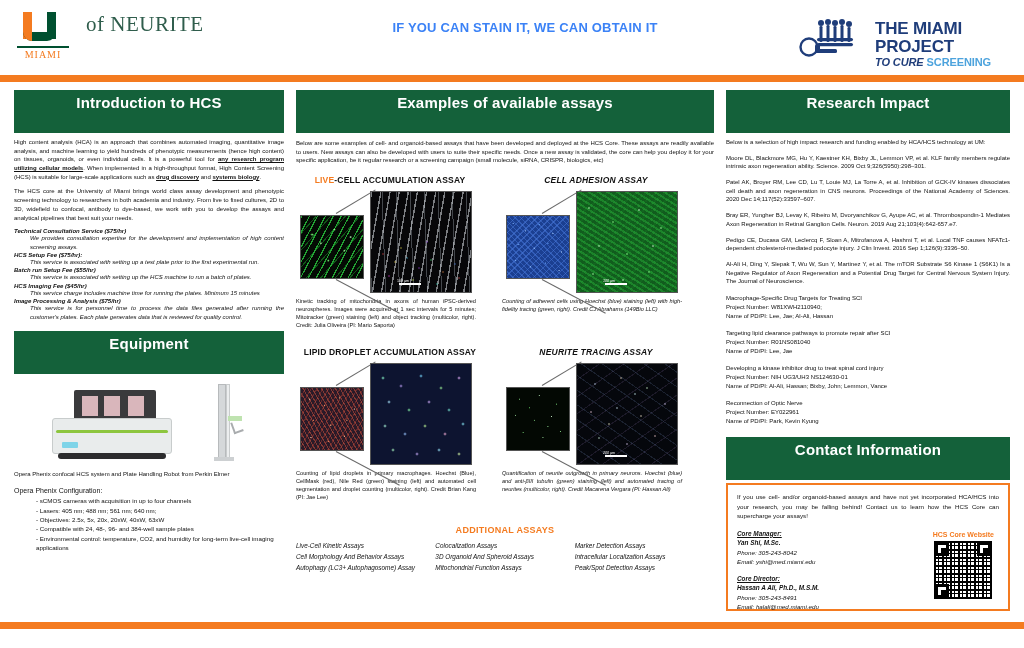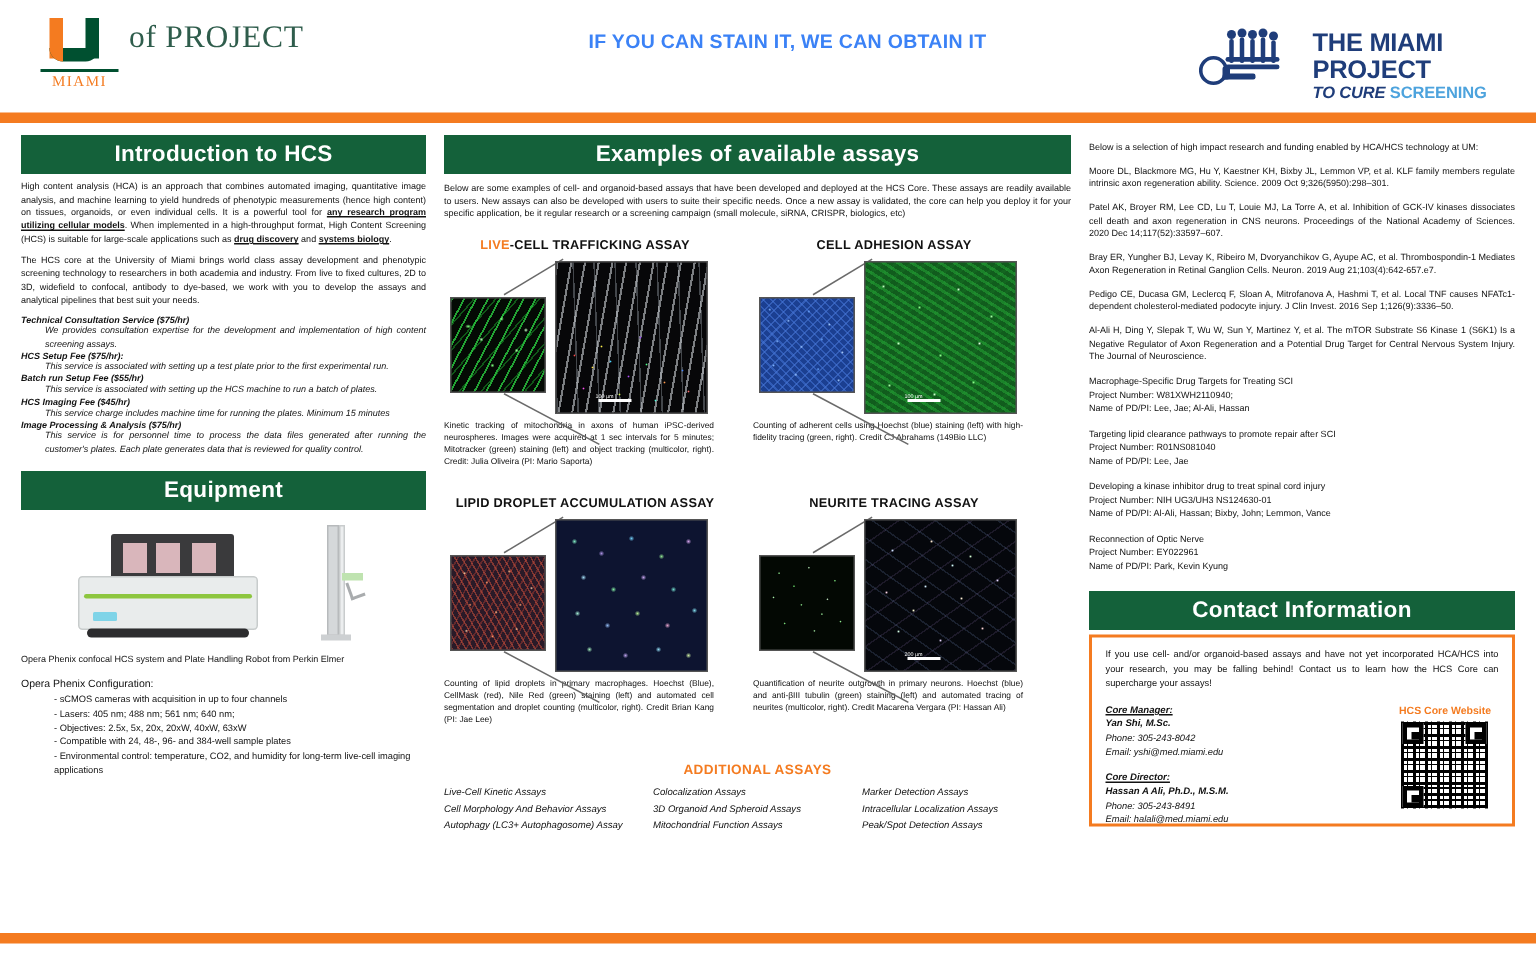--- a/index.html
+++ b/index.html
@@ -19,21 +19,21 @@
 
   
   .header {
     position: absolute;
     left: 0; top: 0;
     width: 1024px; height: 74px;
     background: #ffffff;
   }
   .um-logo {
     position: absolute;
-    left: 24px; top: 12px;
+    left: 14px; top: 12px;
     width: 58px; height: 50px;
   }
   .um-u {
     position: relative;
     width: 52px; height: 32px;
     margin: 0 auto;
   }
   .um-u .bar-l {
     position: absolute; left: 6px; top: 0;
     width: 9px; height: 27px; background: #F47B20;
@@ -128,21 +128,21 @@
   .col-left { left: 14px; width: 270px; }
   .col-mid  { left: 296px; width: 418px; }
   .col-right{ left: 726px; width: 284px; }
 
   .section-head {
     background: #14613a;
     color: #ffffff;
     text-align: center;
     font-size: 15px;
     font-weight: bold;
-    padding: 4px 0 5px 0;
+    padding: 4px 0 22px 0;
     letter-spacing: 0.2px;
   }
 
   .body-text {
     font-size: 6.0px;
     line-height: 1.45;
     color: #111;
     text-align: justify;
     margin-top: 5px;
   }
@@ -286,21 +286,21 @@
   }
   .assay-cap {
     font-size: 5.6px;
     color: #111;
     line-height: 1.45;
     text-align: justify;
     width: 180px;
     margin-top: 2px;
   }
   .assay-left  { position: absolute; left: 0;   width: 188px; }
-  .assay-right { position: absolute; left: 206px; width: 188px; }
+  .assay-right { position: absolute; left: 206px; width: 188px; font-style: italic; }
 
   
   .img-green-axons {
     background:
       radial-gradient(ellipse 3px 2px at 18% 30%, #7dff7d 0%, transparent 70%),
       radial-gradient(ellipse 2px 2px at 32% 44%, #b6ffb6 0%, transparent 70%),
       radial-gradient(ellipse 2px 2px at 54% 22%, #8bff8b 0%, transparent 70%),
       radial-gradient(ellipse 2px 2px at 70% 56%, #a0ffa0 0%, transparent 70%),
       radial-gradient(ellipse 2px 2px at 44% 72%, #7dff7d 0%, transparent 70%),
       radial-gradient(ellipse 2px 2px at 80% 34%, #c8ffc8 0%, transparent 70%),
@@ -534,21 +534,21 @@
         <div class="bar-l"></div>
           <div class="bar-r"></div>
         <div class="bar-b"></div>
           <div class="bar-bl"></div>
       </div>
       <div class="um-rule"></div>
       <div class="um-miami">MIAMI</div>
     </div>
 
     <div class="msom">
-      <div class="l2">of PROJECT</div>
+      <div class="l2">of NEURITE</div>
     </div>
 
     <div class="title-block">
       <div class="poster-subtitle">IF YOU CAN STAIN IT, WE CAN OBTAIN IT</div>
     </div>
 
     <div class="mp-logo">
       <div class="mp-mark">
         <svg viewBox="0 0 62 40" width="62" height="40" aria-hidden="true">
           <g fill="#1f3d7a">
@@ -657,21 +657,21 @@
   </div>
 
   <div class="col col-mid">
 
     <div class="section-head">Examples of available assays</div>
 
     <div class="body-text" style="margin-top:6px">Below are some examples of cell- and organoid-based assays that have been developed and deployed at the HCS Core. These assays are readily available to users. New assays can also be developed with users to suite their specific needs. Once a new assay is validated, the core can help you deploy it for your specific application, be it regular research or a screening campaign (small molecule, siRNA, CRISPR, biologics, etc)</div>
 
     <div class="assay-block" style="height:168px">
       <div class="assay-left">
-        <div class="assay-title"><span class="live">LIVE</span><span>-CELL TRAFFICKING ASSAY</span></div>
+        <div class="assay-title"><span class="live">LIVE</span><span>-CELL ACCUMULATION ASSAY</span></div>
         <div class="assay-row">
           <div class="leader" style="left:40px; top:26px; width:46px; transform:rotate(-31deg);"></div>
           <div class="leader" style="left:40px; top:92px; width:72px; transform:rotate(28deg);"></div>
           <div class="thumb-sm img-green-axons"></div>
           <div class="thumb-lg img-multicolor-axons">
             <div class="scalebar"></div>
             <div class="scalebar-label">100 µm</div>
           </div>
         </div>
         <div class="assay-cap">Kinetic tracking of mitochondria in axons of human iPSC-derived neurospheres. Images were acquired at 1 sec intervals for 5 minutes; Mitotracker (green) staining (left) and object tracking (multicolor, right). Credit: Julia Oliveira (PI: Mario Saporta)</div>
@@ -741,20 +741,21 @@
           <li>Marker Detection Assays</li>
           <li>Intracellular Localization Assays</li>
           <li>Peak/Spot Detection Assays</li>
         </ul>
       </div>
     </div>
   </div>
 
   <div class="col col-right">
 
+    <div class="section-head">Research Impact</div>
 
     <div class="ref-intro">Below is a selection of high impact research and funding enabled by HCA/HCS technology at UM:</div>
 
     <div class="ref">Moore DL, Blackmore MG, Hu Y, Kaestner KH, Bixby JL, Lemmon VP, et al. KLF family members regulate intrinsic axon regeneration ability. Science. 2009 Oct 9;326(5950):298–301.</div>
     <div class="ref">Patel AK, Broyer RM, Lee CD, Lu T, Louie MJ, La Torre A, et al. Inhibition of GCK-IV kinases dissociates cell death and axon regeneration in CNS neurons. Proceedings of the National Academy of Sciences. 2020 Dec 14;117(52):33597–607.</div>
     <div class="ref">Bray ER, Yungher BJ, Levay K, Ribeiro M, Dvoryanchikov G, Ayupe AC, et al. Thrombospondin-1 Mediates Axon Regeneration in Retinal Ganglion Cells. Neuron. 2019 Aug 21;103(4):642-657.e7.</div>
     <div class="ref">Pedigo CE, Ducasa GM, Leclercq F, Sloan A, Mitrofanova A, Hashmi T, et al. Local TNF causes NFATc1-dependent cholesterol-mediated podocyte injury. J Clin Invest. 2016 Sep 1;126(9):3336–50.</div>
     <div class="ref">Al-Ali H, Ding Y, Slepak T, Wu W, Sun Y, Martinez Y, et al. The mTOR Substrate S6 Kinase 1 (S6K1) Is a Negative Regulator of Axon Regeneration and a Potential Drug Target for Central Nervous System Injury. The Journal of Neuroscience.</div>
 
     <div class="grant">

